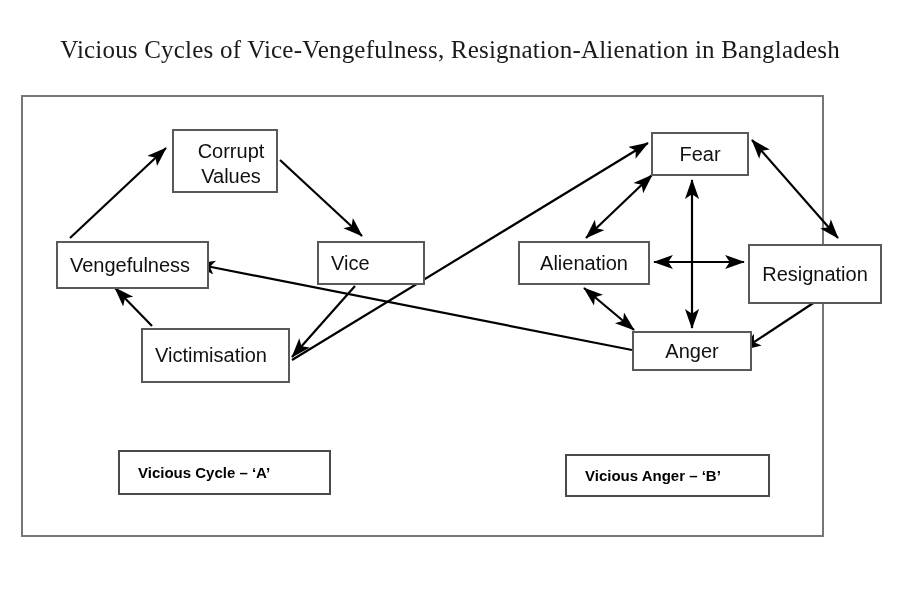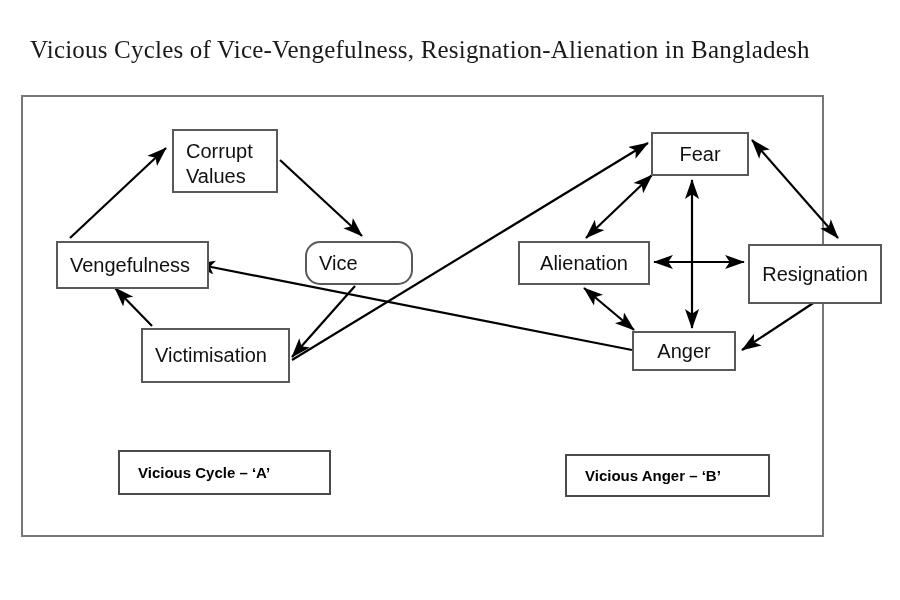--- a/index.html
+++ b/index.html
@@ -7,20 +7,21 @@
     padding: 0;
     background: #ffffff;
   }
   #canvas {
     position: relative;
     width: 900px;
     height: 600px;
     background: #ffffff;
     overflow: hidden;
     font-family: "Liberation Sans", sans-serif;
+    text-align: center;
   }
   #title {
     position: absolute;
     left: 30px;
     top: 36px;
     width: 840px;
     font-family: "Liberation Serif", serif;
     font-size: 25px;
     color: #1a1a1a;
     letter-spacing: 0.2px;
@@ -128,41 +129,41 @@
 
   <div class="node two-line" style="left:172px; top:129px; width:106px; height:64px;">
     <span>Corrupt</span>
     <span>Values</span>
   </div>
 
   <div class="node" style="left:56px; top:241px; width:153px; height:48px;">
     <span>Vengefulness</span>
   </div>
 
-  <div class="node" style="left:305px; top:241px; width:108px; height:44px;border-radius:15px;">
+  <div class="node" style="left:317px; top:241px; width:108px; height:44px;">
     <span>Vice</span>
   </div>
 
   <div class="node" style="left:141px; top:328px; width:149px; height:55px;">
     <span>Victimisation</span>
   </div>
 
   <div class="node centered" style="left:651px; top:132px; width:98px; height:44px;">
     <span>Fear</span>
   </div>
 
   <div class="node centered" style="left:518px; top:241px; width:132px; height:44px;">
     <span>Alienation</span>
   </div>
 
   <div class="node centered" style="left:748px; top:244px; width:134px; height:60px;">
     <span>Resignation</span>
   </div>
 
-  <div class="node centered" style="left:632px; top:331px; width:104px; height:40px;">
+  <div class="node centered" style="left:632px; top:331px; width:120px; height:40px;">
     <span>Anger</span>
   </div>
 
   <div class="legend" style="left:118px; top:450px; width:213px; height:45px;">
     <span>Vicious Cycle – ‘A’</span>
   </div>
 
   <div class="legend" style="left:565px; top:454px; width:205px; height:43px;">
     <span>Vicious Anger – ‘B’</span>
   </div>

